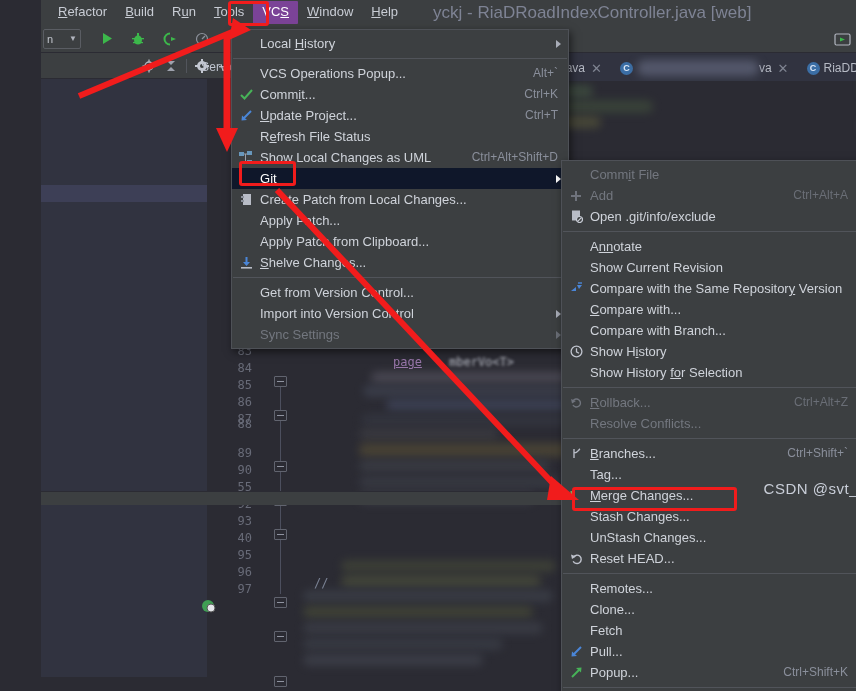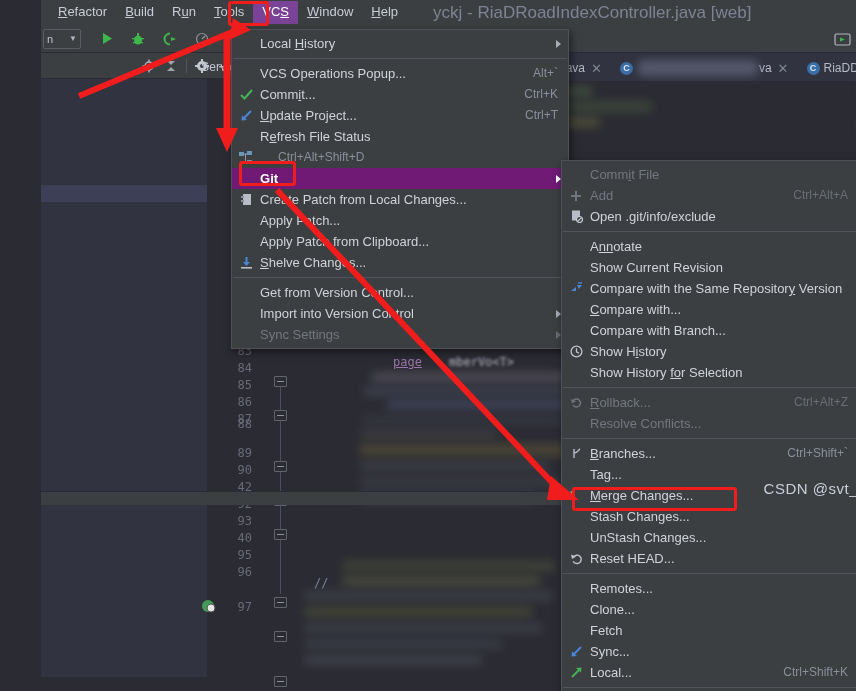--- a/index.html
+++ b/index.html
@@ -136,21 +136,21 @@
     position: absolute; left: 6px; top: 50%; transform: translateY(-50%);
     width: 16px; height: 16px; display: flex; align-items: center; justify-content: center;
   }
   .mi .arrow {
     position: absolute; right: 7px; top: 50%; transform: translateY(-50%);
     width: 0; height: 0; border-left: 5px solid #a9adb8;
     border-top: 4px solid transparent; border-bottom: 4px solid transparent;
   }
   .mi.disabled { color: #73777f; }
   .mi.disabled .sc { color: #6a6e76; }
-  .mi.sel { background: #701a75; color: #ffffff; font-weight: bold; }
+  .mi.sel { background: #0f172a; color: #ffffff; }
   .mi.sel .arrow { border-left-color: #ffffff; }
   .msep { height: 1px; background: #51545a; margin: 4px 1px; }
   .mi u { text-decoration: underline; }
 
   
   .redbox {
     position: absolute; border: 3px solid #f11c1c; border-radius: 3px; z-index: 60;
     pointer-events: none;
   }
   #arrows { position: absolute; left: 0; top: 0; width: 856px; height: 691px; z-index: 55; pointer-events: none; }
@@ -318,27 +318,27 @@
     <div class="lnum" style="top:230px;">81</div>
     <div class="lnum" style="top:247px;">82</div>
     <div class="lnum" style="top:264px;">83</div>
     <div class="lnum" style="top:281px;">84</div>
     <div class="lnum" style="top:298px;">85</div>
     <div class="lnum" style="top:315px;">86</div>
     <div class="lnum" style="top:332px;">87</div>
     <div class="lnum" style="top:337px;">88</div>
     <div class="lnum" style="top:366px;">89</div>
     <div class="lnum" style="top:383px;">90</div>
-    <div class="lnum" style="top:400px;">42</div>
+    <div class="lnum" style="top:400px;">55</div>
     <div class="lnum" style="top:417px;">92</div>
     <div class="lnum" style="top:434px;">93</div>
     <div class="lnum" style="top:451px;">40</div>
     <div class="lnum" style="top:468px;">95</div>
     <div class="lnum" style="top:485px;">96</div>
-    <div class="lnum" style="top:520px;">97</div>
+    <div class="lnum" style="top:502px;">97</div>
   </div>
 
   <div id="foldbar">
     <div class="fold-line" style="top:300px;height:215px;"></div>
     <div class="fold-mark" style="top:297px;"></div>
     <div class="fold-mark" style="top:331px;"></div>
     <div class="fold-mark" style="top:382px;"></div>
     <div class="fold-mark" style="top:416px;"></div>
     <div class="fold-mark" style="top:450px;"></div>
     <div class="fold-mark" style="top:518px;"></div>
@@ -421,20 +421,21 @@
     </div>
     <div class="mi">
       <span class="mi-ico">
         <svg width="14" height="14" viewBox="0 0 14 14">
           <rect x="0" y="1" width="5" height="4" fill="#6897bb"></rect>
           <rect x="8" y="0" width="5" height="4" fill="#6897bb"></rect>
           <rect x="8" y="9" width="5" height="4" fill="#6897bb"></rect>
           <path d="M5 3 h3 M6.5 3 v8 h1.5" stroke="#9aa0ab" stroke-width="1" fill="none"></path>
         </svg>
       </span>
+      <span class="lbl">Show Local Changes as UML</span>
       <span class="sc">Ctrl+Alt+Shift+D</span>
     </div>
     <div class="mi sel">
       <span class="lbl"><u>G</u>it</span>
       <span class="arrow"></span>
     </div>
     <div class="mi">
       <span class="mi-ico">
         <svg width="13" height="13" viewBox="0 0 13 13">
           <rect x="3" y="1" width="8" height="11" fill="#b8bcc6"></rect>
@@ -596,30 +597,30 @@
     <div class="mi">
       <span class="lbl">Fetch</span>
     </div>
     <div class="mi">
       <span class="mi-ico">
         <svg width="13" height="13" viewBox="0 0 13 13">
           <line x1="11" y1="2" x2="3.5" y2="9.5" stroke="#4a86d8" stroke-width="2"></line>
           <polygon points="1.5,11.5 2,6.5 7,11" fill="#4a86d8"></polygon>
         </svg>
       </span>
-      <span class="lbl">Sync...</span>
+      <span class="lbl">Pull...</span>
     </div>
     <div class="mi">
       <span class="mi-ico">
         <svg width="13" height="13" viewBox="0 0 13 13">
           <line x1="2" y1="11" x2="9.5" y2="3.5" stroke="#47b358" stroke-width="2"></line>
           <polygon points="11.5,1.5 11,6.5 6,2" fill="#47b358"></polygon>
         </svg>
       </span>
-      <span class="lbl">Local...</span>
+      <span class="lbl">Popup...</span>
       <span class="sc">Ctrl+Shift+K</span>
     </div>
     <div class="msep"></div>
 
   </div>
 
   <svg id="arrows">
 
     <defs>
       <marker id="ah" markerWidth="7" markerHeight="7" refX="3" refY="3.5" orient="auto">

